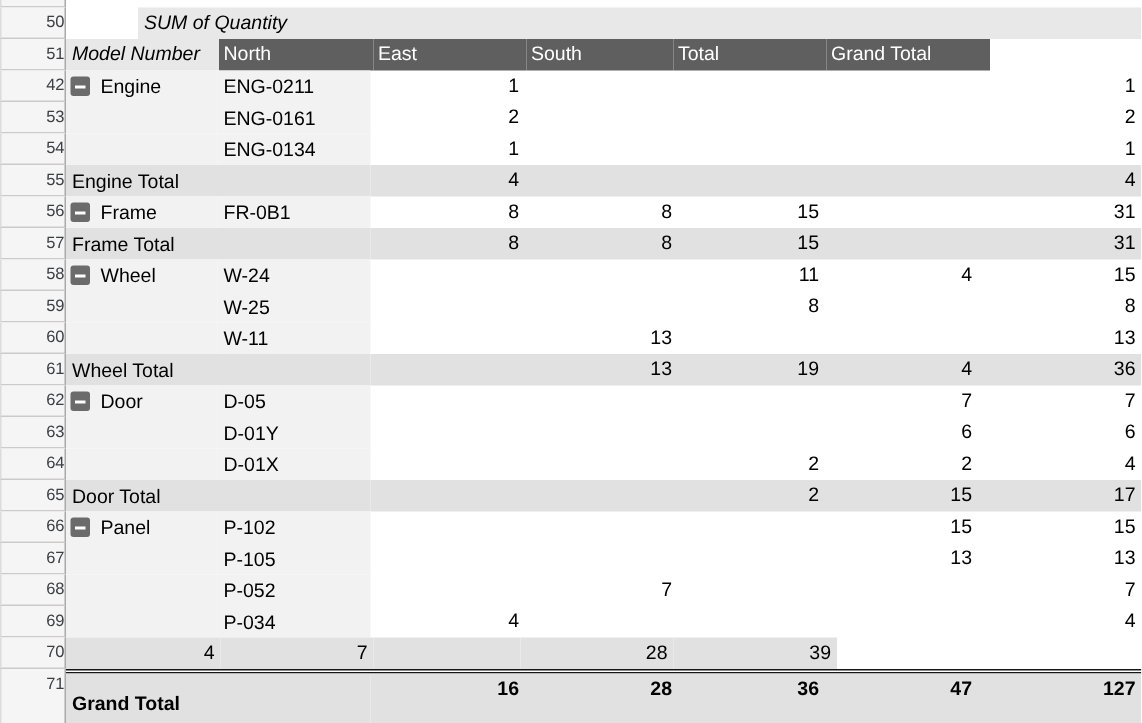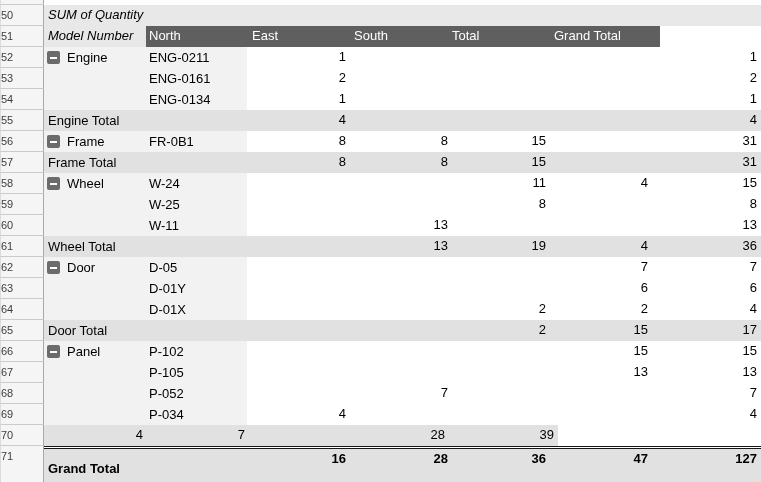--- a/index.html
+++ b/index.html
@@ -8,33 +8,33 @@
   .sheet { position:relative; width:761px; height:482px; background:#fff; overflow:hidden; }
 
   .row { display:flex; height:21px; line-height:20px; font-size:13px; }
   .row49 { height:5px; line-height:5px; }
   .row71 { height:43px; }
   .row72 { height:26px; }
 
   .gutter-cell {
     flex:0 0 44px; background:#f5f5f5;
     border-left:1px solid #dcdcdc; border-right:1px solid #a9a9a9; border-bottom:1px solid #cbcbcb;
-    text-align:left; font-size:11px; color:#3c4043; overflow:hidden;
+    text-align:right; font-size:11px; color:#3c4043; overflow:hidden;
   }
   .row-body { display:flex; flex:1 1 auto; }
 
   
   .cat   { width:101px; }
   .model { width:102px; }
   .lbl2  { width:203px; }  
   .vc0 { width:103px; } .vc1 { width:102px; } .vc2 { width:98px; }
   .vc3 { width:102px; } .vc4 { width:109px; }
 
   
-  .title-band { background:#e8e8e8; }
+  .title-band { background:#e8e8e8;margin-left:48px; }
   .title-band .hlbl { font-style:italic; padding-left:4px; white-space:nowrap; overflow:hidden; }
   .region-area { width:514px; font-style:italic; padding-left:3px; }
 
   
   .hdr-left { background:#e8e8e8; font-style:italic; padding-left:4px; white-space:nowrap; overflow:hidden; }
   .hdr-dark { background:#5f5f5f; color:#fff; padding-left:3px; white-space:nowrap; overflow:hidden; }
 
   
   .label-bg  { background:#f2f2f2; }
   .total-bg  { background:#e1e1e1;text-align:center; }
@@ -79,21 +79,21 @@
       <div class="vc0 hdr-dark">North</div>
       <div class="vc1 hdr-dark">East</div>
       <div class="vc2 hdr-dark">South</div>
       <div class="vc3 hdr-dark">Total</div>
       <div class="vc4 hdr-dark">Grand Total</div>
     </div>
   </div>
 
   <div id="data-rows">
       <div class="row">
-        <div class="gutter-cell">52</div>
+        <div class="gutter-cell">42</div>
         <div class="row-body">
           <div class="cat label-bg cell-label">
             <div class="collapse-btn">
               <div class="bar"></div>
             </div>
             <div class="cat-text">Engine</div>
           </div>
           <div class="model label-bg cell-label">ENG-0211</div>
           <div class="vc0 val">1</div>
           <div class="vc1 val"></div>

